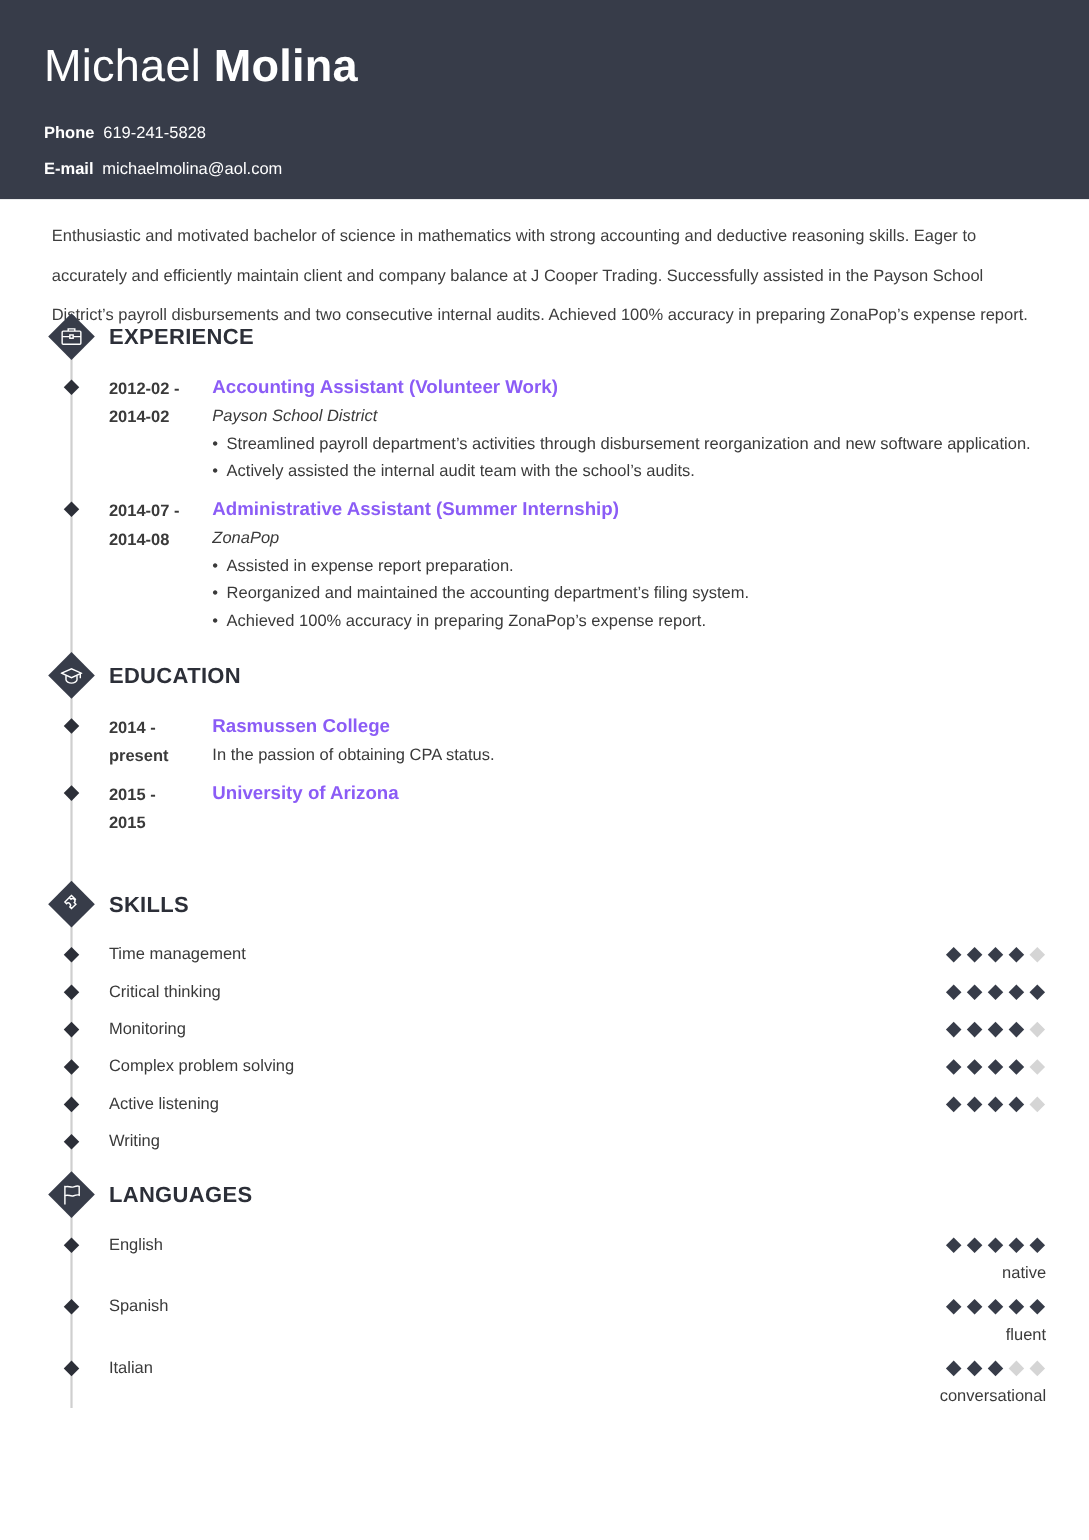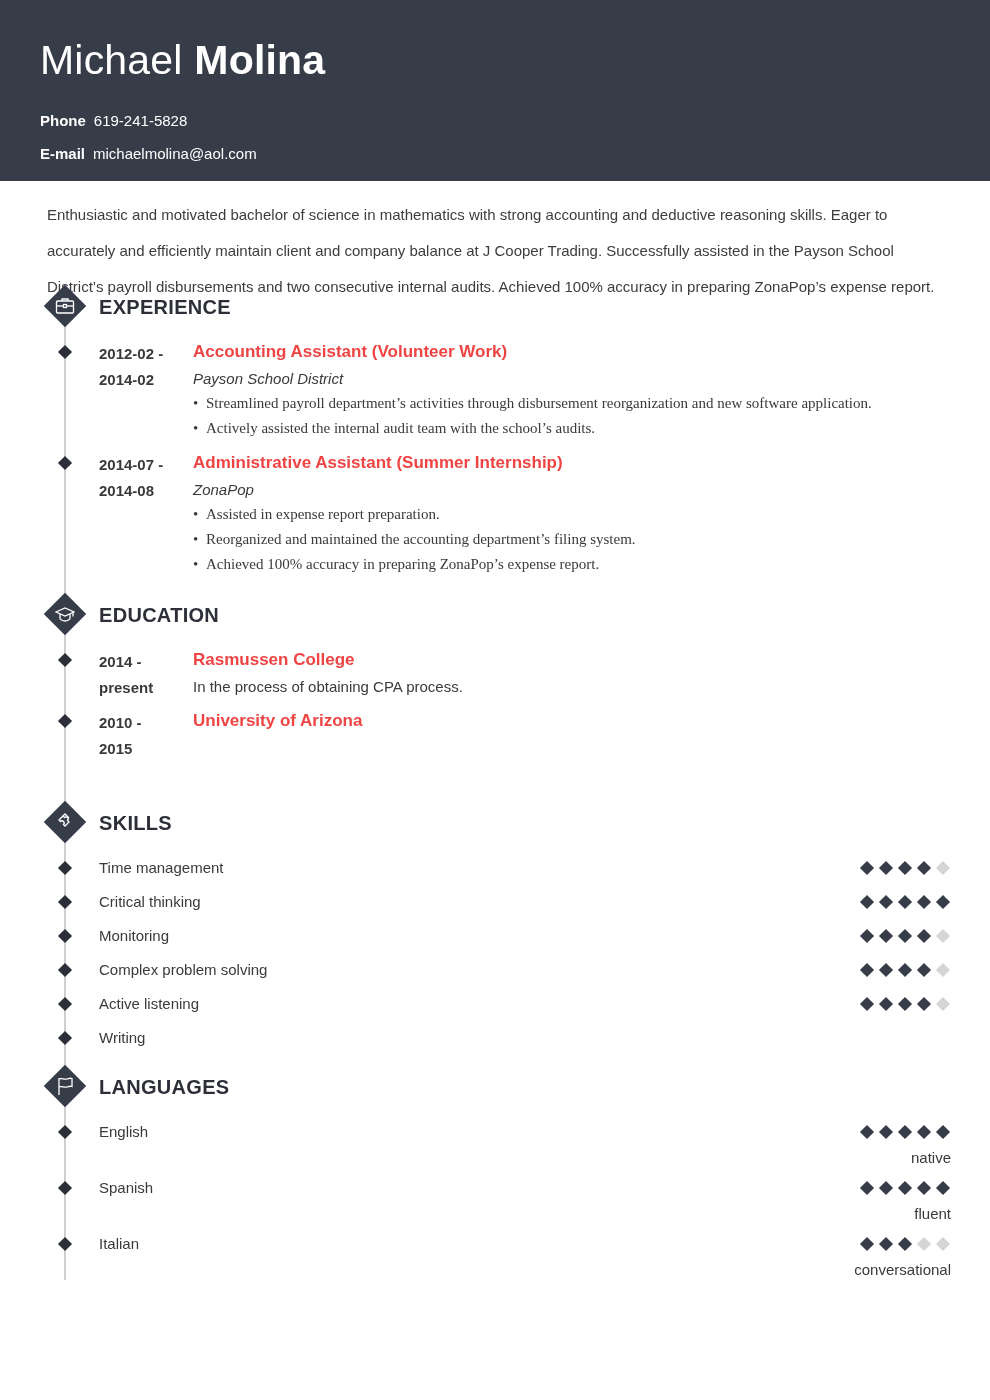--- a/index.html
+++ b/index.html
@@ -22,24 +22,24 @@
   .section-icon { position: absolute; left: 0; top: 0; width: 42px; height: 42px; }
   .section-icon .diamond { position: absolute; left: 6px; top: 6px; width: 30px; height: 30px; background: #373c49; transform: rotate(45deg); }
   .section-icon svg { position: absolute; left: 11px; top: 11px; width: 20px; height: 20px; }
   .section-title { position: absolute; left: 55px; top: 10px; font-size: 20px; font-weight: bold; color: #2c2f38; letter-spacing: 0.3px; line-height: 24px; }
 
   .bullet-dot { position: absolute; left: 60px; width: 10px; height: 10px; background: #2c2f38; transform: rotate(45deg); }
 
   .entry { position: absolute; left: 99px; width: 860px; }
   .date { position: absolute; left: 0; top: 0; width: 90px; font-size: 15px; font-weight: bold; line-height: 26px; color: #3a3a3a; }
   .body { position: absolute; left: 94px; top: 0; width: 760px; }
-  .role { font-size: 17px; font-weight: bold; line-height: 22px; color: #ef4444; }
+  .role { font-size: 17px; font-weight: bold; line-height: 22px; color: #8b5cf6; }
   .org { font-size: 15px; font-style: italic; line-height: 25px; margin-top: 3px; color: #3a3a3a; }
   .org.plain { font-style: normal; }
-  .bullets { list-style: none; font-family: Liberation Serif, serif; }
+  .bullets { list-style: none; }
   .bullets li { font-size: 15px; line-height: 25px; padding-left: 13px; position: relative; color: #3a3a3a; }
   .bullets li::before { content: "•"; position: absolute; left: 0; top: 0; }
 
   .skill-row { position: absolute; left: 99px; width: 852px; height: 20px; }
   .skill-name { position: absolute; left: 0; top: 0; font-size: 15px; line-height: 20px; color: #3a3a3a; }
   .rating { position: absolute; right: 2px; top: 3px; height: 14px; display: flex; gap: 7px; }
   .rating .d { width: 10px; height: 10px; margin: 2px 1px; transform: rotate(45deg); background: #373c49; }
   .rating .d.off { background: #d5d5d5; }
   .lang-level { position: absolute; right: 0; top: 26px; font-size: 15px; line-height: 20px; color: #3a3a3a; }
 </style>
@@ -122,28 +122,28 @@
 </div>
 
 <div class="bullet-dot" style="top:655px;"></div>
 <div class="entry" style="top:649px;">
   <div class="date">
     <div>2014 -</div>
     <div>present</div>
   </div>
   <div class="body">
     <div class="role">Rasmussen College</div>
-    <div class="org plain">In the process of obtaining CPA process.</div>
+    <div class="org plain">In the passion of obtaining CPA status.</div>
   </div>
 </div>
 
 <div class="bullet-dot" style="top:716px;"></div>
 <div class="entry" style="top:710px;">
   <div class="date">
-    <div>2010 -</div>
+    <div>2015 -</div>
     <div>2015</div>
   </div>
   <div class="body">
     <div class="role">University of Arizona</div>
   </div>
 </div>
 
 <div class="section-head" style="top:801px;">
   <div class="section-icon">
     <div class="diamond"></div>

